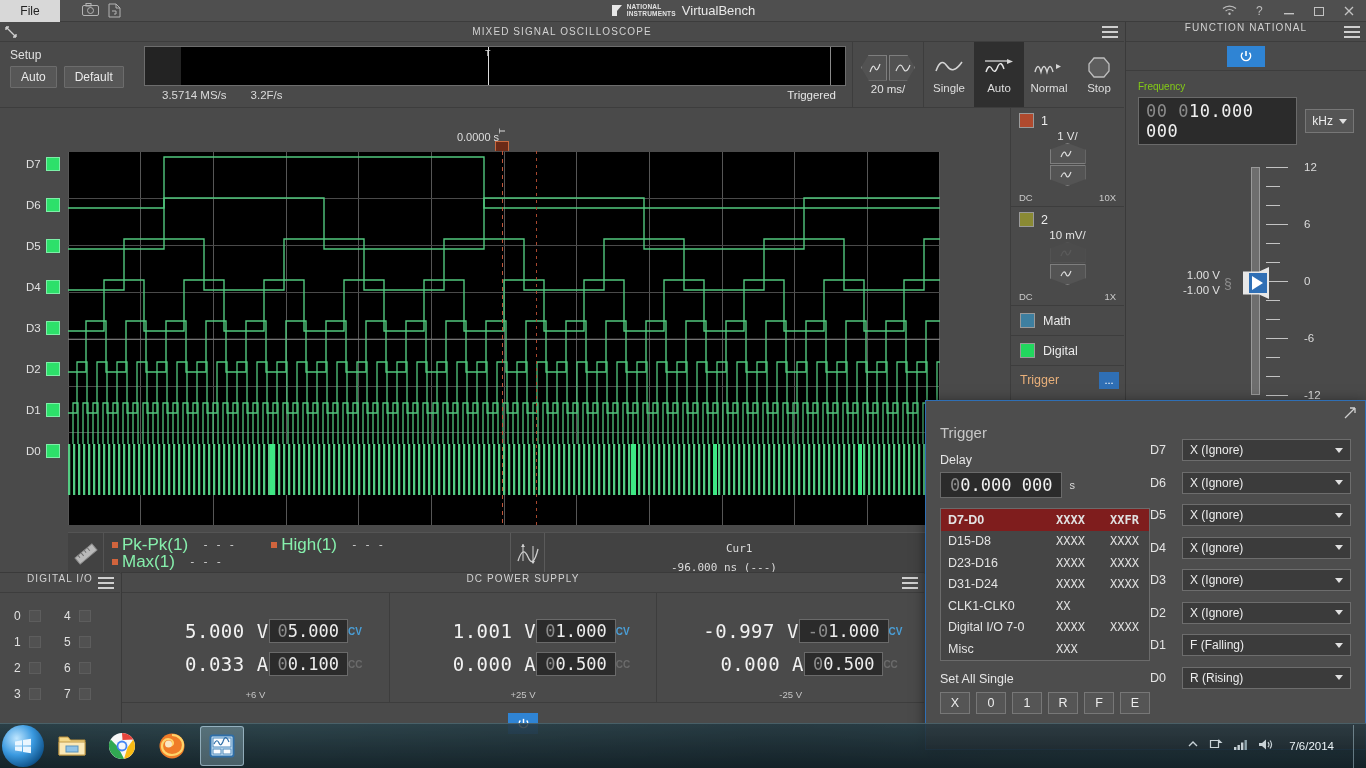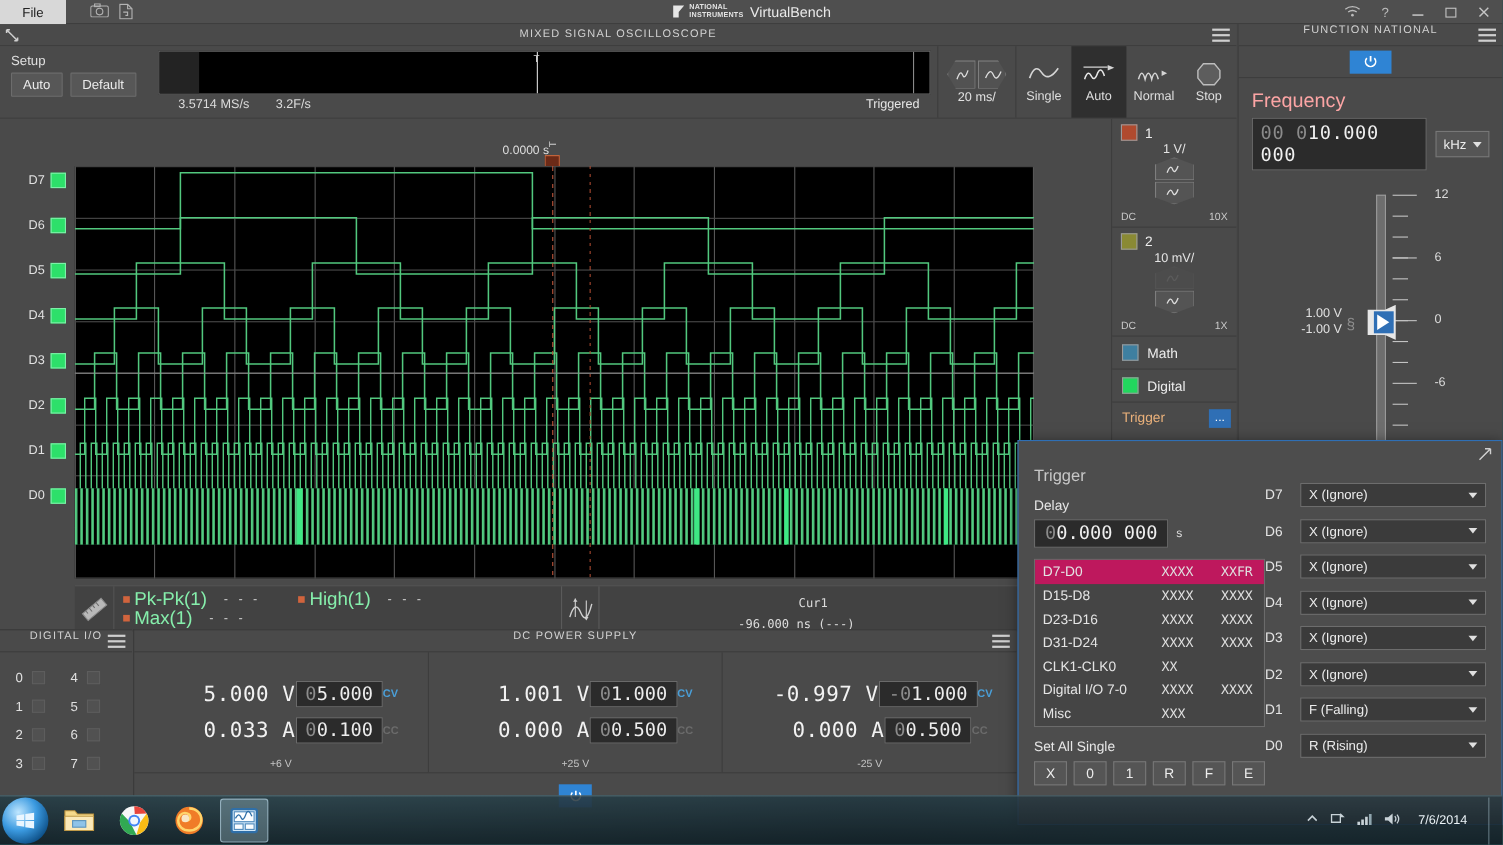--- a/index.html
+++ b/index.html
@@ -205,21 +205,21 @@
     height:20px;position:relative;border-bottom:1px solid #3d3d3d;background:#4a4a4a;
   }
   #fgen-power{
     height:29px;display:flex;align-items:center;justify-content:center;
     border-bottom:1px solid #3d3d3d;
   }
   .powbtn{
     width:38px;height:21px;background:#2f84d4;display:flex;align-items:center;justify-content:center;
   }
   .fg-body{padding:10px 12px 0 12px;}
-  .fg-lbl{font-size:18px;color:#fca5a5;margin-bottom:5px;}
+  .fg-lbl{font-size:10px;color:#84cc16;margin-bottom:5px;}
   .freq-row{display:flex;align-items:center;gap:8px;}
   .num-field{
     background:#2b2b2b;border:1px solid #6a6a6a;padding:3px 7px;
     font-family:"DejaVu Sans Mono",monospace;font-size:17px;letter-spacing:.5px;color:#f0f0f0;
   }
   .num-field .dim{color:#8b8b8b;}
   .unit-sel{
     background:#555;border:1px solid #777;padding:4px 6px;font-size:12px;color:#ededed;
     display:flex;align-items:center;gap:6px;
   }
@@ -306,21 +306,21 @@
   .delay-field{
     background:#2b2b2b;border:1px solid #6a6a6a;padding:2px 9px;
     font-family:"DejaVu Sans Mono",monospace;font-size:17px;color:#f0f0f0;
   }
   .delay-field .dim{color:#8b8b8b;}
   .delay-u{font-size:11px;color:#dcdcdc;}
   .trig-table{
     margin-top:10px;border:1px solid #6b6b6b;background:#454545;
   }
   .tt-row{display:flex;height:21.5px;align-items:center;padding:0 7px;font-size:12.5px;color:#e4e4e4;}
-  .tt-row.sel{background:#be185d;}
+  .tt-row.sel{background:#7f1d1d;font-weight:bold;}
   .tt-name{width:108px;}
   .tt-a{width:54px;font-family:"DejaVu Sans Mono",monospace;font-size:12px;color:#e0e0e0;}
   .tt-b{font-family:"DejaVu Sans Mono",monospace;font-size:12px;color:#e0e0e0;}
   .setall{margin-top:11px;font-size:12.5px;color:#e6e6e6;}
   .setall-btns{display:flex;gap:6px;margin-top:6px;}
   .sab{
     width:33px;height:22px;background:#555;border:1px solid #777;color:#ededed;
     display:flex;align-items:center;justify-content:center;font-size:12.5px;
   }
   .dlg-right{flex:1;padding-top:18px;}

